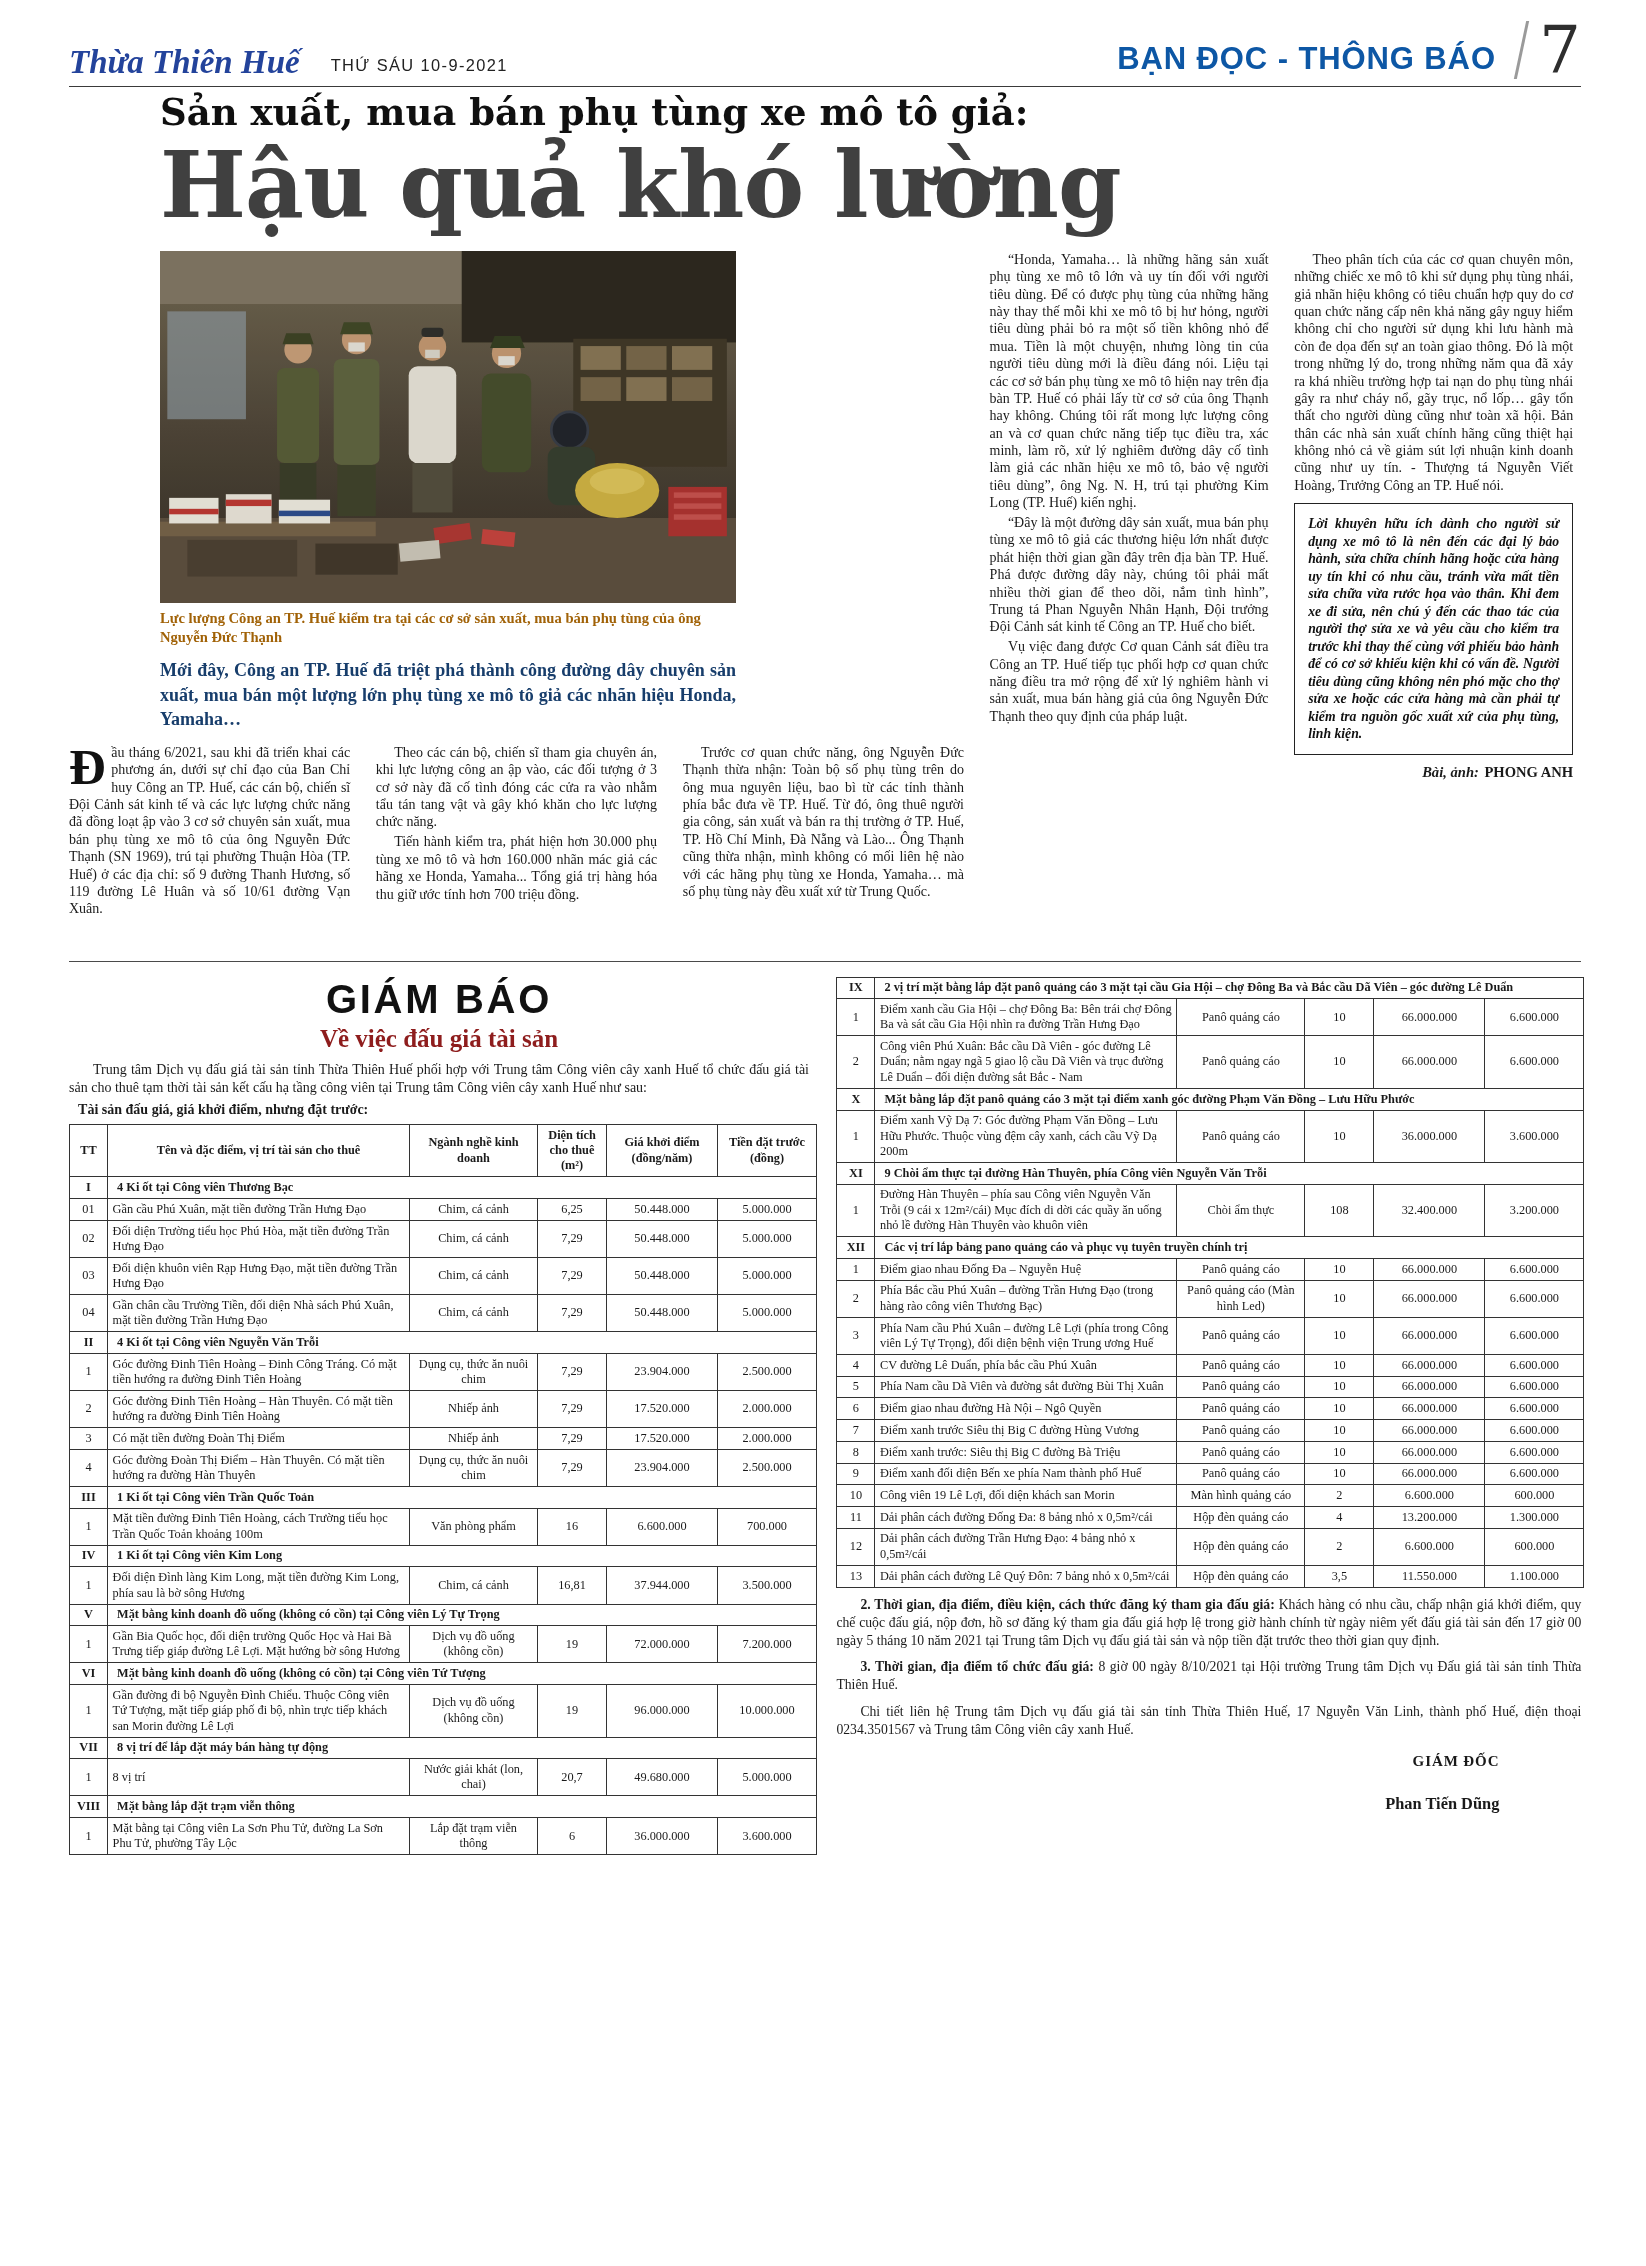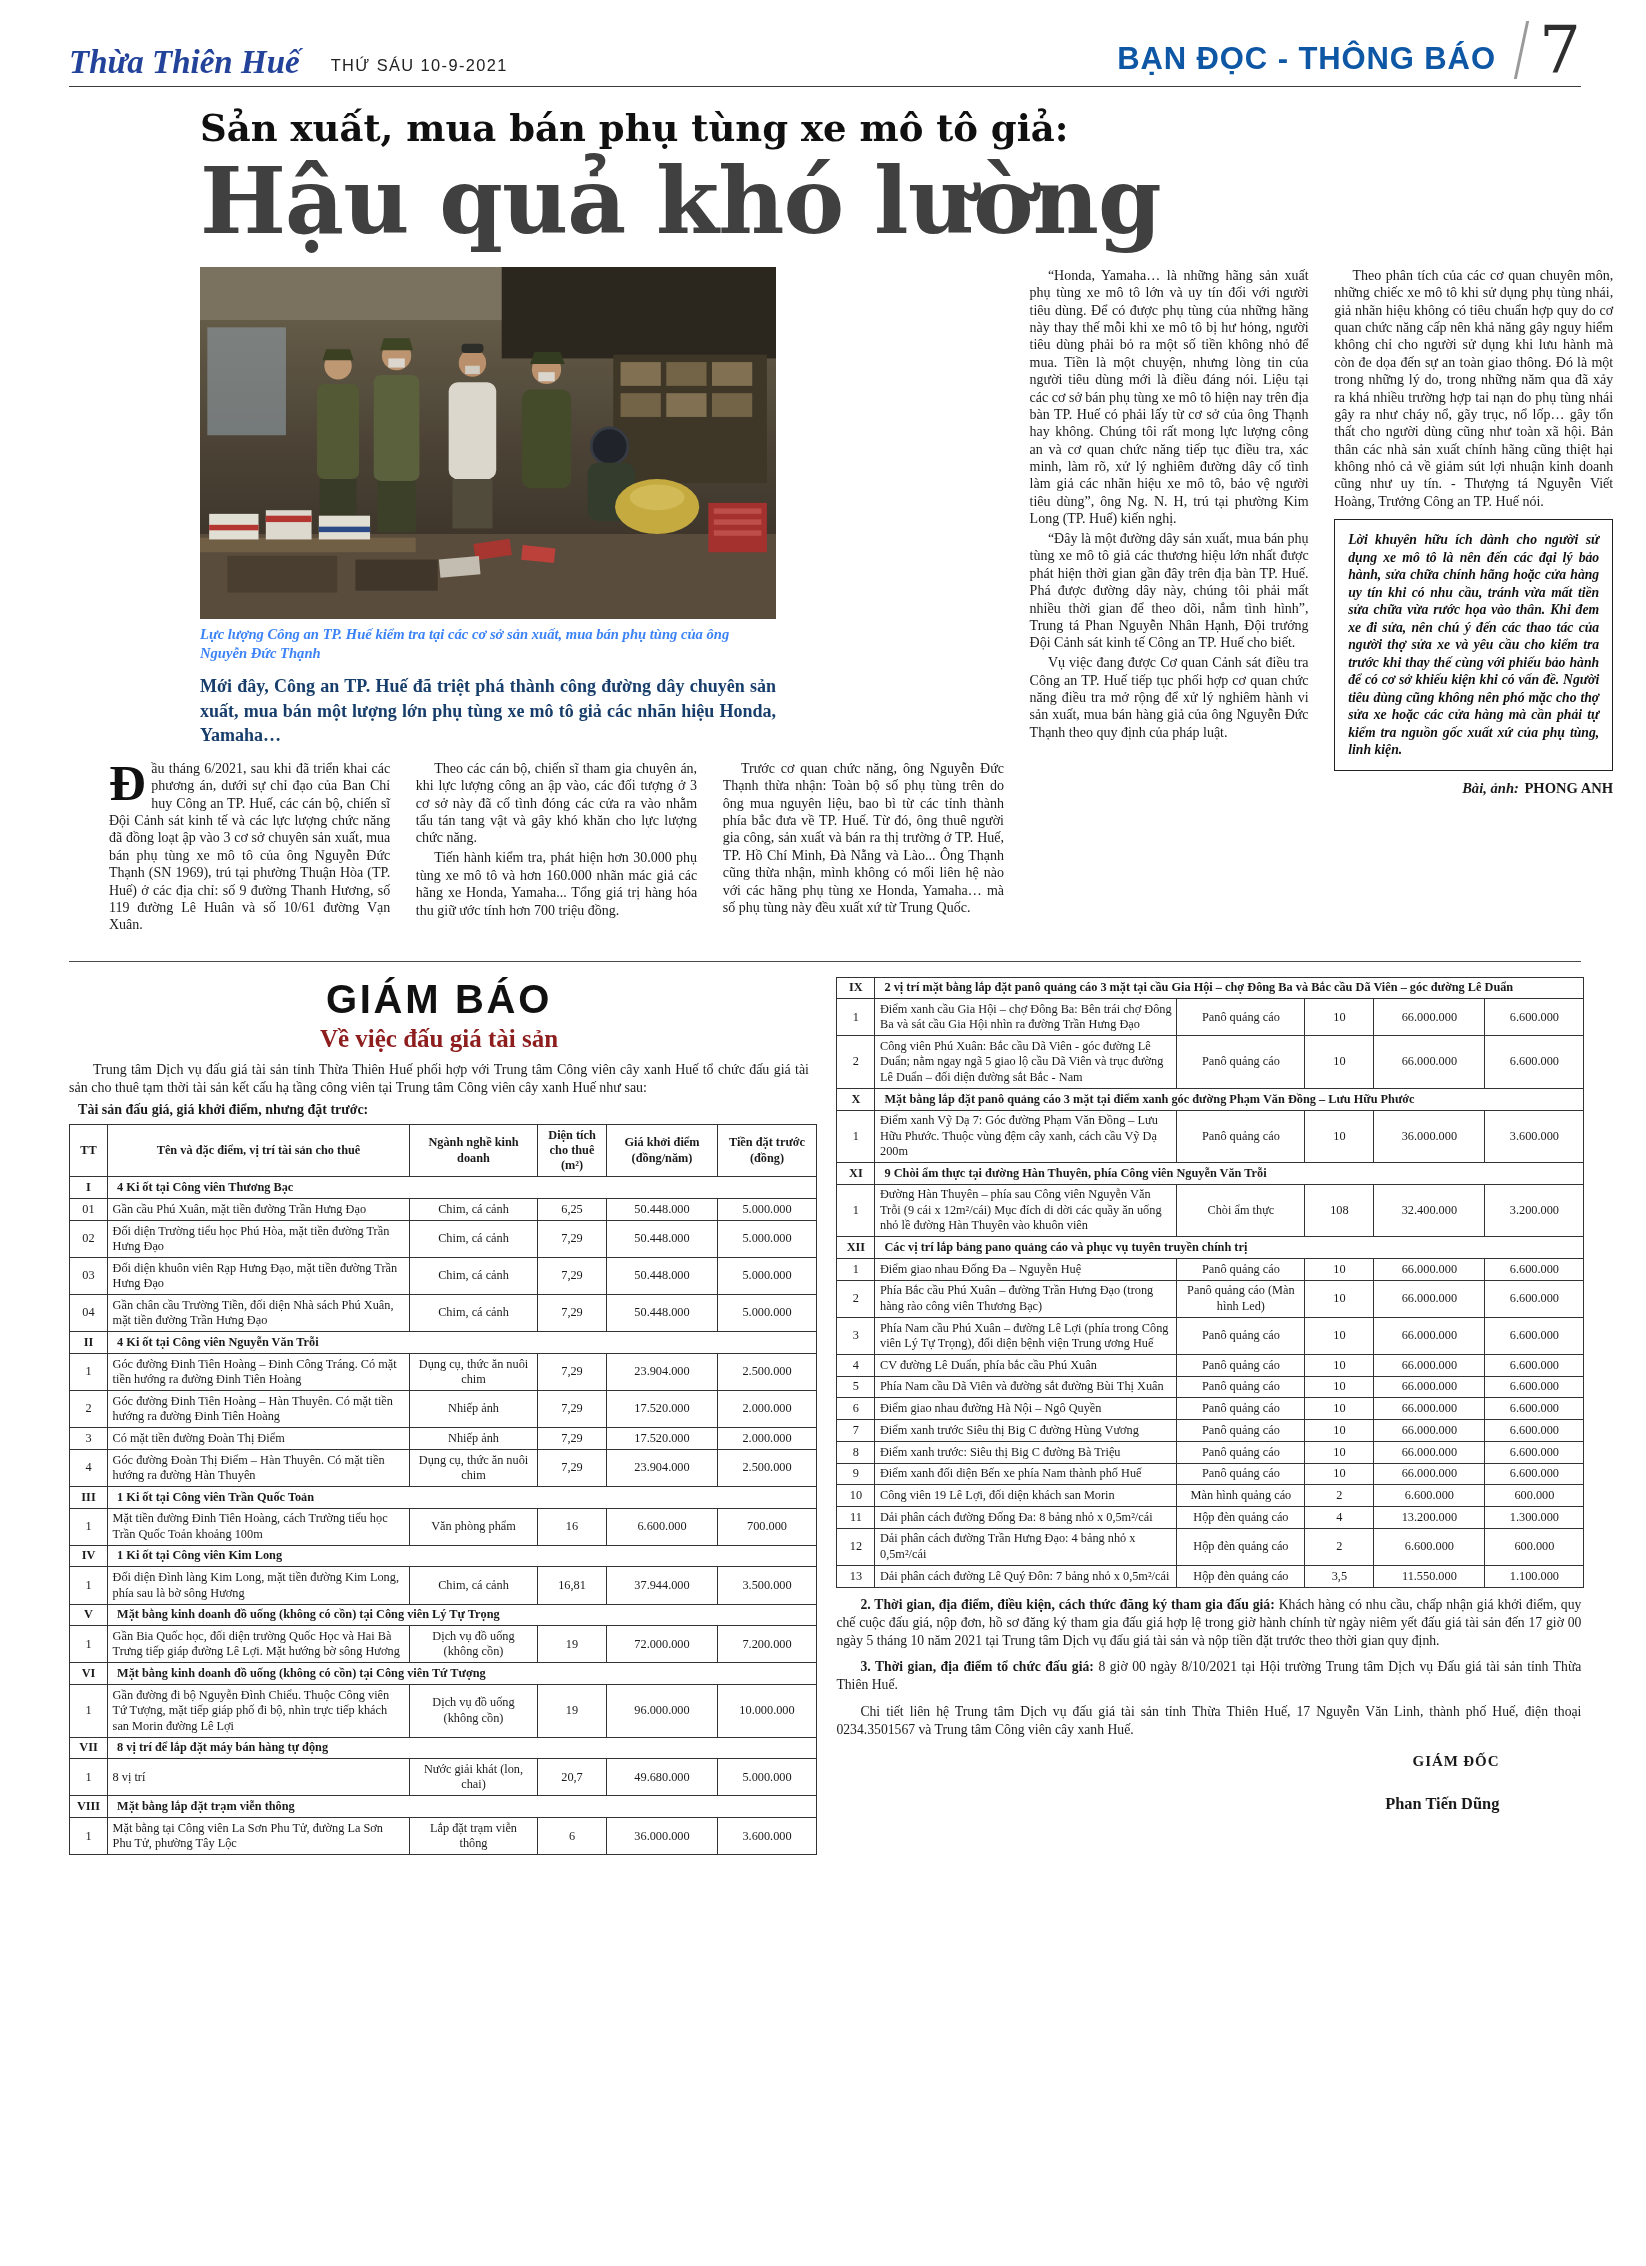--- a/index.html
+++ b/index.html
@@ -10,30 +10,30 @@
   .masthead{position:absolute;left:69px;top:27.4px;width:1512px;height:60px;display:flex;
             align-items:flex-end;border-bottom:1.8px solid #3a3a3a;padding-bottom:7.3px;box-sizing:border-box;}
   .brand{font-family:Liberation Serif, serif;font-style:italic;font-weight:bold;font-size:33px;color:#23439b;line-height:1;}
   .issue-date{font-family:"Liberation Sans", sans-serif;font-size:16.4px;letter-spacing:1.4px;color:#222;margin-left:31px;padding-bottom:3.7px;}
   .spacer{flex:1;}
   .section-title{font-family:"Liberation Sans", sans-serif;font-weight:bold;font-size:31px;color:#0d57a5;letter-spacing:0.9px;padding-bottom:1.8px;}
   .pageno-wrap{display:flex;align-items:flex-end;margin-left:24px;}
   .pageno-rule{width:2.7px;height:58px;background:#9a9a9a;transform:skewX(-12deg);margin-right:16.4px;}
   .pageno{font-family:"DejaVu Serif", serif;font-size:66px;color:#2e2e2e;line-height:0.85;}
   
-  .article{position:absolute;left:69px;top:108px;width:1512px;margin-left:40px;}
+  .article{position:absolute;left:69px;top:92px;width:1512px;}
   .art-head{margin-left:91px;}
   .kicker{font-family:"DejaVu Serif", serif;font-weight:bold;font-size:37px;color:#101010;line-height:1.1;}
   .headline{margin:7.3px 0 0;font-family:"DejaVu Serif", serif;font-weight:bold;font-size:91px;line-height:1.0;letter-spacing:-0.9px;color:#404040;}
   .art-body{display:flex;gap:25.6px;margin-top:20px;}
   .art-left{width:895px;flex:none;}
   figure{margin:0;}
   .photo-wrap{margin:0 0 7.3px 91px;width:576px;}
   .photo{width:576px;height:352px;display:block;}
-  .caption{font-weight:bold;font-style:italic;font-size:14.6px;line-height:1.3;color:#3b82f6;margin-top:6.4px;}
+  .caption{font-weight:bold;font-size:14.6px;line-height:1.3;color:#a16207;margin-top:6.4px;}
   .lead{margin:11px 0 12.8px 91px;width:576px;font-weight:bold;font-size:18px;line-height:1.35;color:#173d6b;text-align:justify;}
   .threecol{column-count:3;column-gap:25.6px;}
   .para{margin:0 0 2.7px;font-size:14px;line-height:1.24;text-align:justify;text-indent:18.3px;}
   .para.first{text-indent:0;}
   .dropcap{float:left;font-weight:bold;font-size:51px;line-height:40px;padding:2.7px 5.5px 0 0;color:#111;}
   .art-col{width:279px;flex:none;}
   .advice{display:block;border:1.8px solid #222;padding:11px 13px;margin-top:9.1px;
           font-weight:bold;font-style:italic;font-size:13.7px;line-height:1.28;text-align:justify;color:#101010;}
   .byline{margin-top:9.1px;text-align:right;font-size:14.6px;}
   .by-label{font-style:italic;font-weight:bold;}

